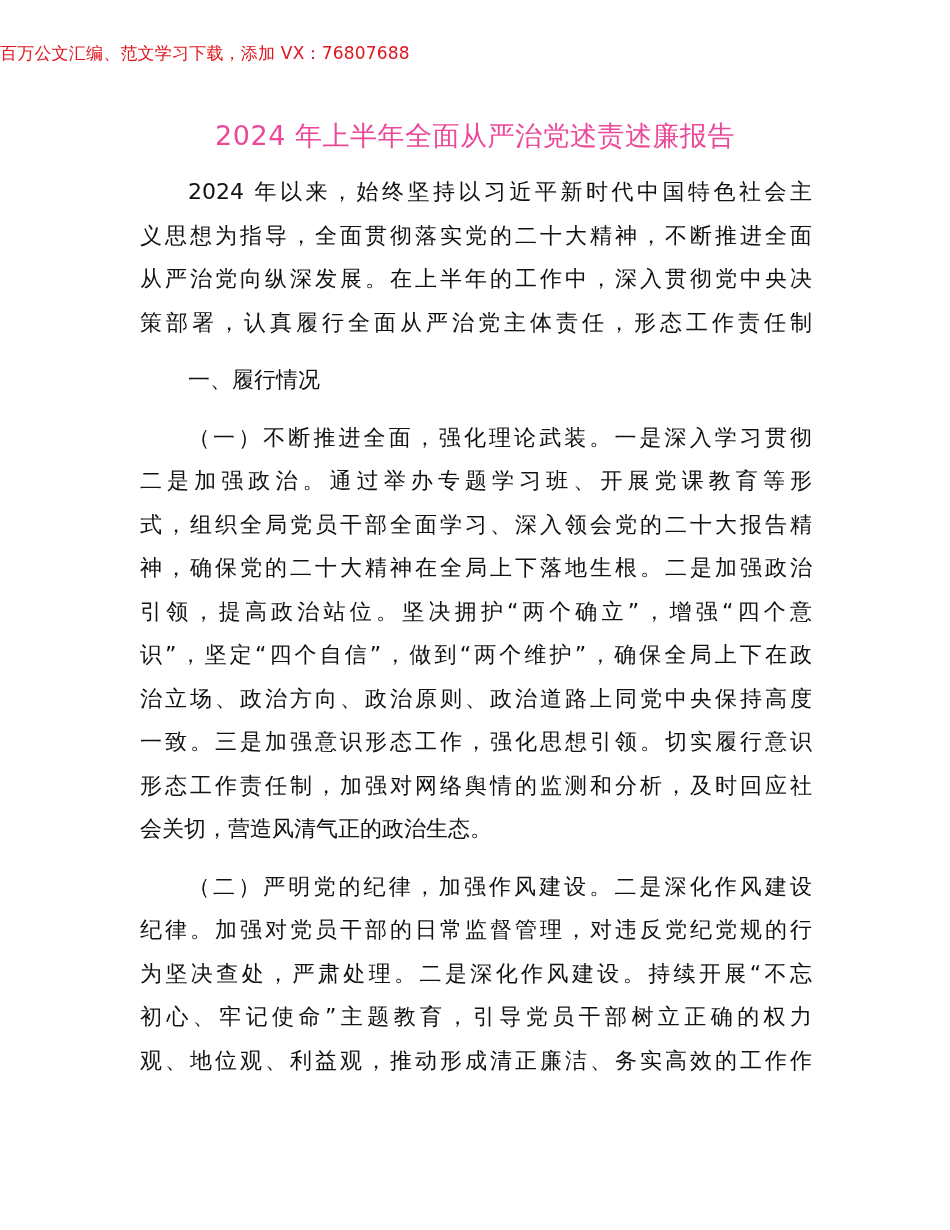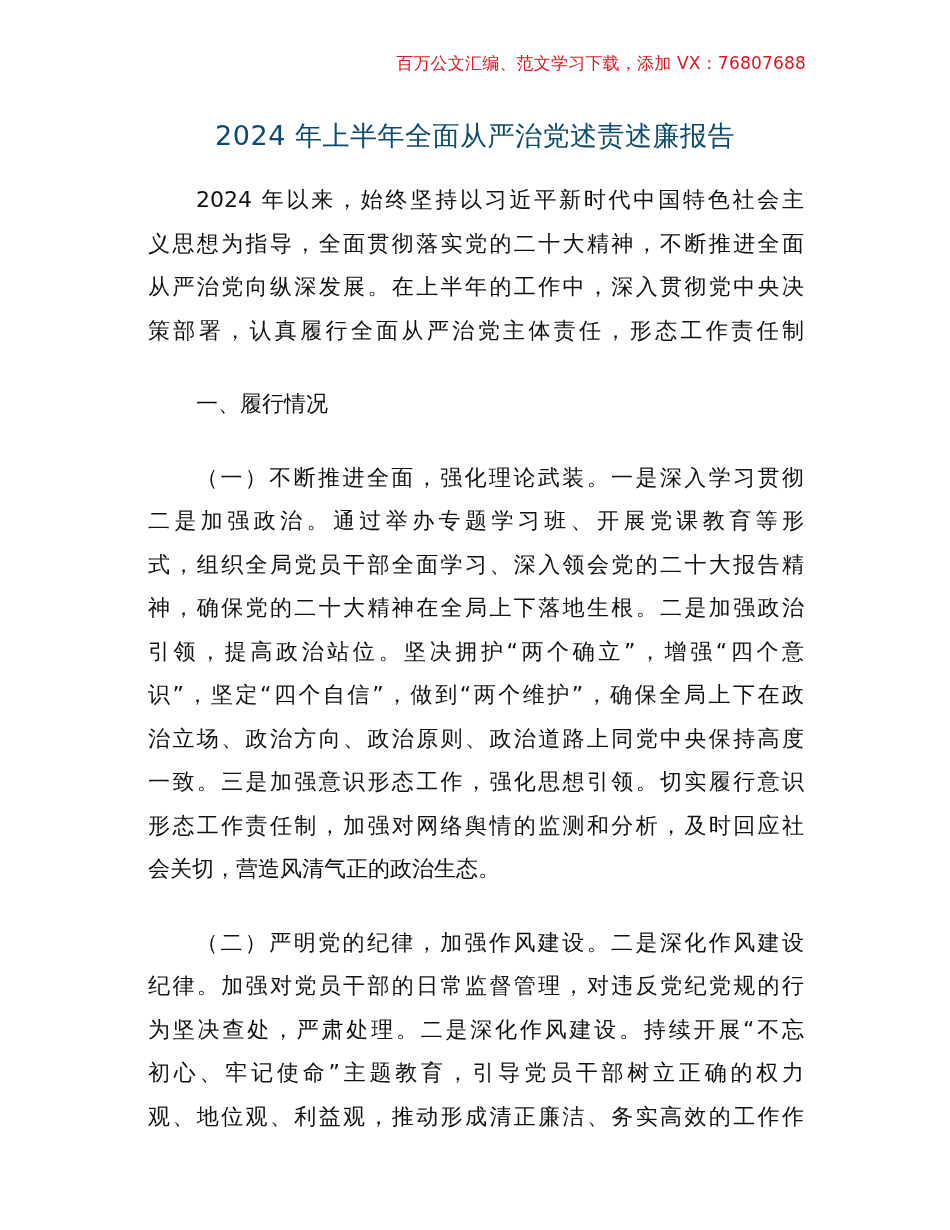--- a/index.html
+++ b/index.html
@@ -1,24 +1,24 @@
 <!DOCTYPE html>
 <html><head>
 <meta charset="utf-8">
 <style>
   html, body { margin: 0; padding: 0; background: #ffffff; }
   body { width: 950px; height: 1230px; position: relative; overflow: hidden;
          font-family: "DejaVu Sans", "Liberation Sans", sans-serif; color: #111; }
-  .header { position: absolute; top: 52px; left: 0; width: 806px; text-align: right;
+  .header { position: absolute; top: 42px; left: 0; width: 806px; text-align: left;
             font-size: 17px; color: #e0141e; letter-spacing: 0.2px; }
   .title { position: absolute; top: 118px; left: 0; width: 950px; text-align: center;
-           font-size: 27px; color: #0c4a6e; letter-spacing: 0.5px; }
+           font-size: 27px; color: #ec4899; letter-spacing: 0.5px; }
   .body { position: absolute; left: 140px; top: 170px; width: 672px; font-size: 22px;
           line-height: 43.5px; color: #111; }
-  .p { margin: 8px; text-align: justify; text-align-last: left; }
+  .p { margin: 0; text-align: justify; text-align-last: left; }
   .line { display: block; white-space: nowrap; text-align: justify; text-align-last: justify; }
   .line.last { text-align-last: left; }
   .indent { padding-left: 48px; }
   .gap { height: 14px; }
 </style>
 </head>
 <body>
 
 <div class="header">百万公文汇编、范文学习下载，添加 VX：76807688</div>
 

